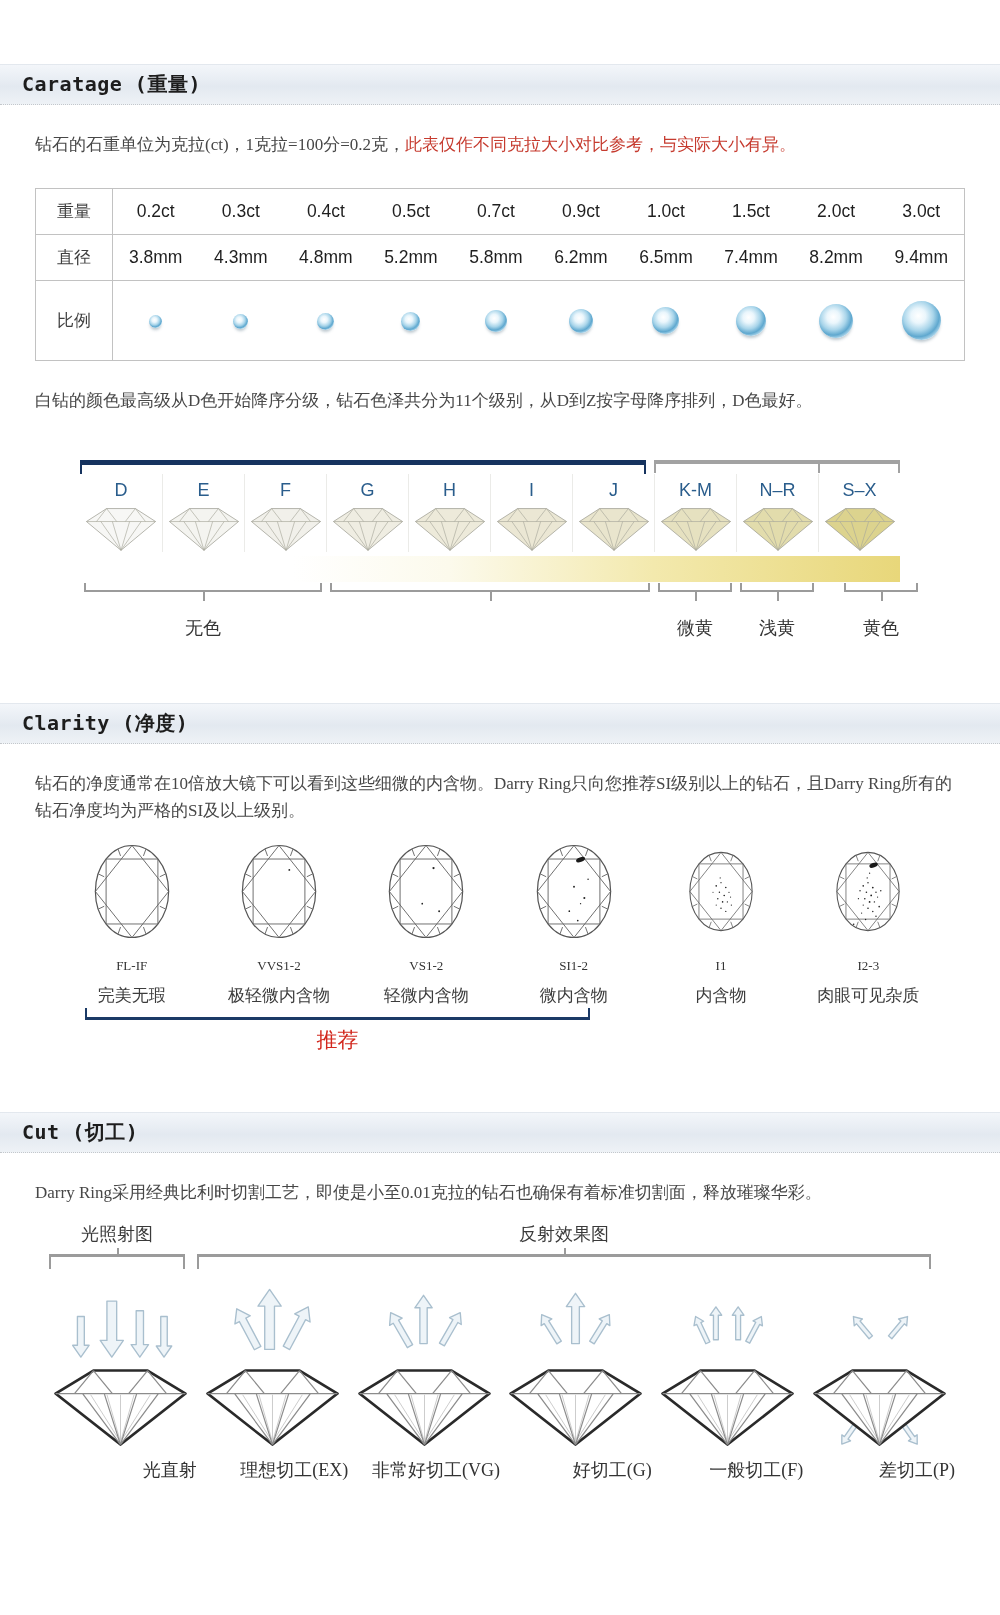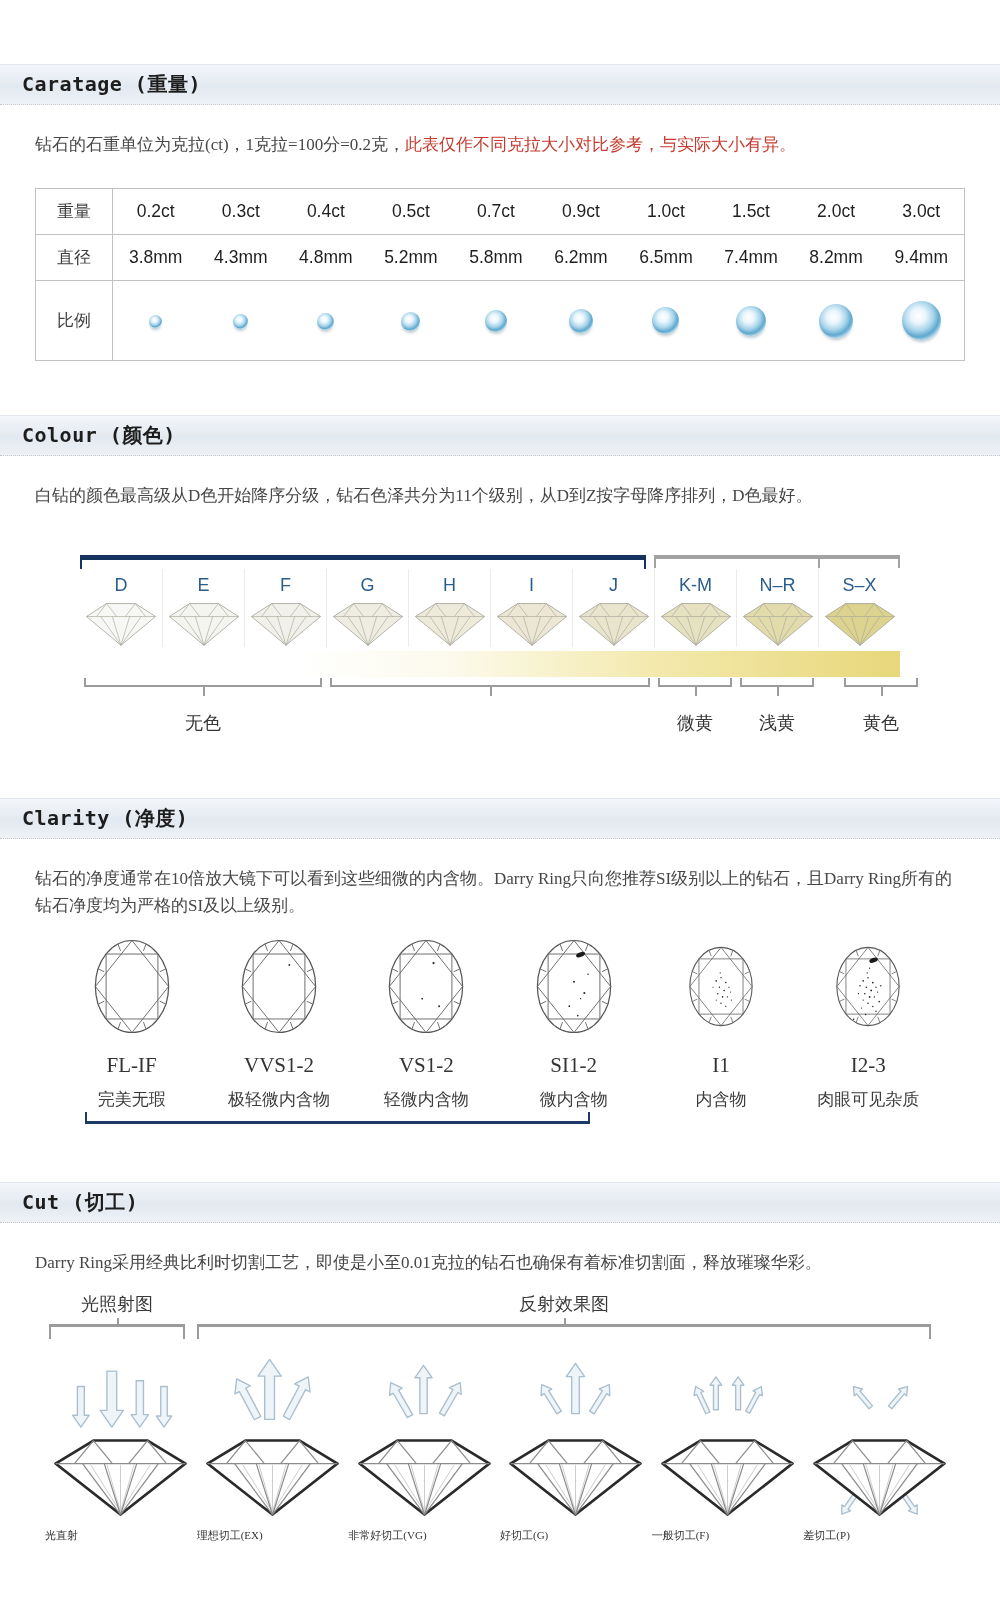--- a/index.html
+++ b/index.html
@@ -61,40 +61,40 @@
   .bline{height:10px;border-top:2px solid #9b9b9b;position:relative;}
   .bline::before,.bline::after{content:'';position:absolute;top:-9px;width:2px;height:8px;background:#9b9b9b;}
   .bline::before{left:0;}.bline::after{right:0;}
   .ctick{position:absolute;left:50%;top:-1px;width:2px;height:10px;background:#9b9b9b;}
   .blabel{text-align:center;font-size:18px;color:#353535;margin-top:14px;}
 
   
   .clarity-row{display:flex;margin:12px 58px 0;width:884px;}
   .citem{flex:1;text-align:center;}
   .cimg{height:110px;display:flex;align-items:center;justify-content:center;}
-  .cgrade{margin-top:12px;font-size:21px;color:#333;}
+  .cgrade{margin-top:12px;font-size:13px;color:#333;}
   .cdesc{margin-top:10px;font-size:17px;color:#3c3c3c;}
   .rec-bracket{margin:2px 0 0 85px;width:505px;height:8px;border-bottom:3px solid #1b3a66;position:relative;}
   .rec-bracket::before,.rec-bracket::after{content:'';position:absolute;bottom:0;width:2px;height:9px;background:#1b3a66;}
   .rec-bracket::before{left:0;}.rec-bracket::after{right:0;}
   .rec-label{margin-left:85px;width:505px;text-align:center;color:#d2281e;font-size:21px;margin-top:6px;}
 
   
   .cut-top{position:relative;height:46px;margin:16px 45px 0;width:910px;}
   .cgroup{position:absolute;top:0;}
   .glabel{text-align:center;font-size:18px;color:#3a3a3a;height:24px;}
   .gline{margin-top:8px;border-top:3px solid #9b9b9b;position:relative;height:12px;}
   .gline::before,.gline::after{content:'';position:absolute;top:-1px;width:2px;height:13px;background:#9b9b9b;}
   .gline::before{left:0;}.gline::after{right:0;}
   .utick{position:absolute;left:50%;top:-9px;width:2px;height:8px;background:#9b9b9b;}
   .cut-row{display:flex;margin:0 45px;width:910px;}
   .cutitem{flex:1;text-align:center;}
   .cutitem svg{display:block;margin:0 auto;}
   .cutlabels{display:flex;margin:4px 45px 0;width:910px;}
-  .cutlabel{flex:1;text-align:left;font-size:11px;color:#333;}
+  .cutlabel{flex:1;text-align:right;font-size:18px;color:#333;}
 </style>
 </head>
 <body>
 
 <div>
 
   <section>
     <div class="secbar mt48">
       <span>Caratage (重量)</span>
     </div>
@@ -138,23 +138,20 @@
             <td class="cell"><span class="spark" style="height: 27px; width: 27px;"></span></td>
             <td class="cell"><span class="spark" style="height: 30px; width: 30px;"></span></td>
             <td class="cell"><span class="spark" style="height: 34px; width: 34px;"></span></td>
             <td class="cell"><span class="spark" style="height: 39px; width: 39px;"></span></td>
           </tr>
         </tbody>
     </table>
   </section>
 
   <section>
-    <div class="secbar mt54">
-      <span>Colour (颜色)</span>
-    </div>
     <p class="intro">白钻的颜色最高级从D色开始降序分级，钻石色泽共分为11个级别，从D到Z按字母降序排列，D色最好。</p>
     <div class="colour-chart">
       <div class="tbrow" id="colour-top">
           <div class="tgroup navy" style="width: 566px;"></div>
           <div class="tgroup gray" style="width: 246px;">
             <div class="midtick"></div>
           </div>
         </div>
       <div class="colrow" id="colour-cols">
           <div class="ccol">
@@ -429,20 +426,21 @@
               <circle cx="52" cy="34" r="0.8" fill="#222"></circle>
               <circle cx="47" cy="92" r="0.9" fill="#222"></circle>
               <circle cx="32" cy="98" r="1" fill="#222"></circle>
             </svg>
           </div>
           <div class="cgrade">I2-3</div>
           <div class="cdesc">肉眼可见杂质</div>
         </div>
       </div>
     <div class="rec-bracket"></div>
+    <div class="rec-label">推荐</div>
   </section>
 
   <section>
     <div class="secbar mt58">
       <span>Cut (切工)</span>
     </div>
     <p class="intro">Darry Ring采用经典比利时切割工艺，即使是小至0.01克拉的钻石也确保有着标准切割面，释放璀璨华彩。</p>
     <div class="cut-top" id="cut-top">
         <div class="cgroup" style="left: 4px; width: 136px;">
           <div class="glabel">光照射图</div>

